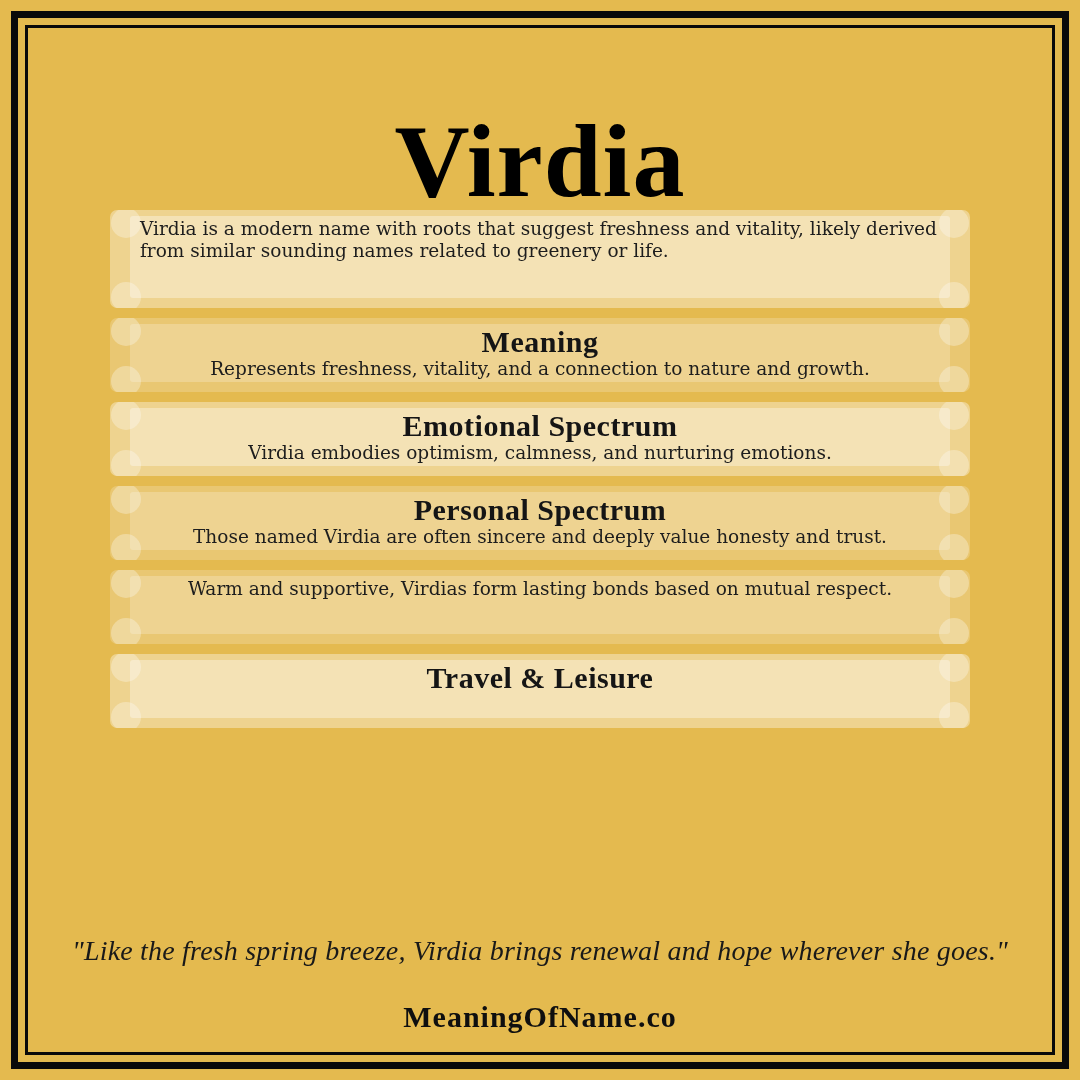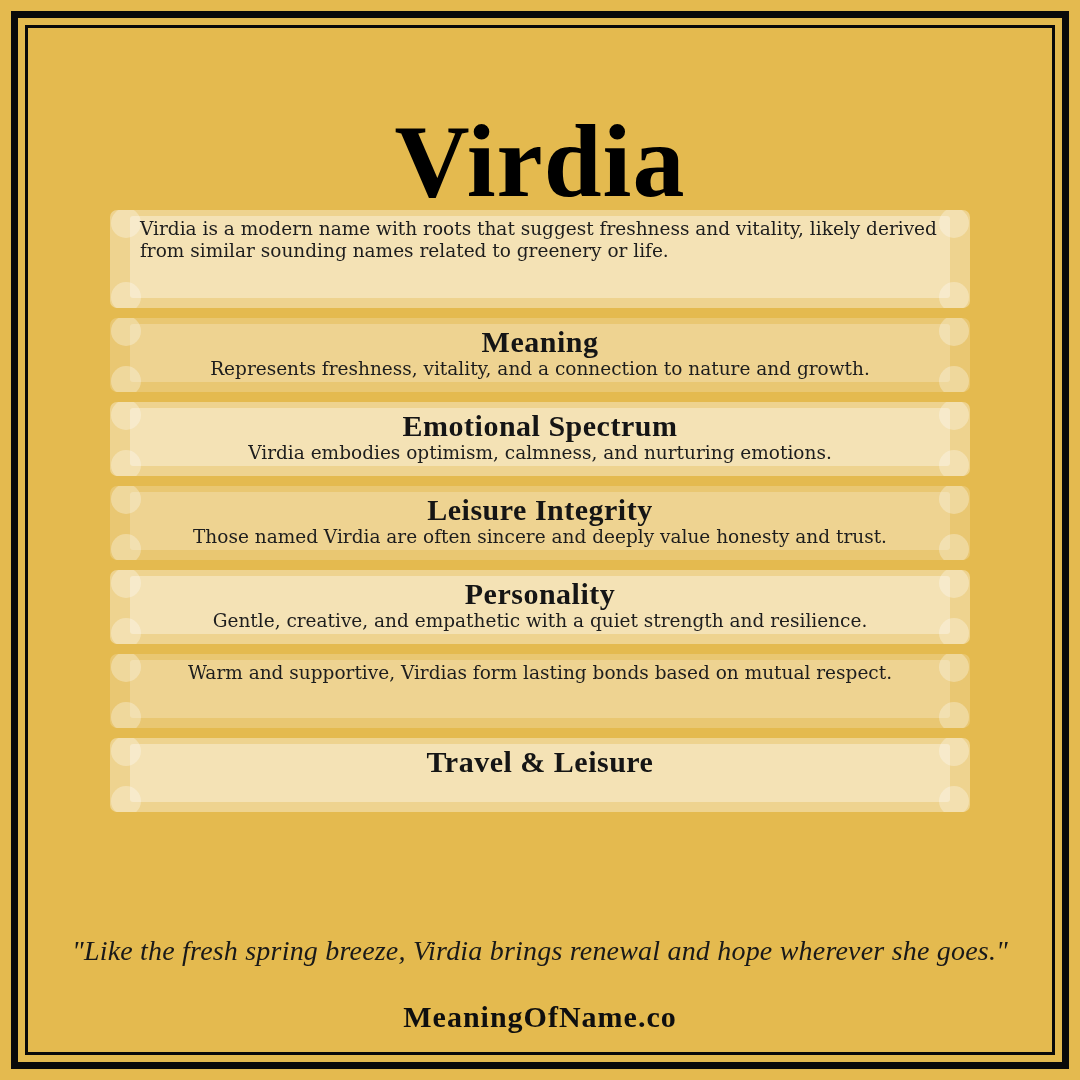--- a/index.html
+++ b/index.html
@@ -113,35 +113,25 @@
       <p class="card-body">Virdia embodies optimism, calmness, and nurturing emotions.</p>
     </div>
   </section>
 
   <section class="card">
     <div class="corner tl"></div>
     <div class="corner bl"></div>
     <div class="corner tr"></div>
     <div class="corner br"></div>
     <div class="card-inner">
-      <h2 class="card-title">Leisure Integrity</h2>
+      <h2 class="card-title">Personal Spectrum</h2>
       <p class="card-body">Those named Virdia are often sincere and deeply value honesty and trust.</p>
     </div>
   </section>
 
-  <section class="card light">
-    <div class="corner tl"></div>
-    <div class="corner bl"></div>
-    <div class="corner tr"></div>
-    <div class="corner br"></div>
-    <div class="card-inner">
-      <h2 class="card-title">Personality</h2>
-      <p class="card-body">Gentle, creative, and empathetic with a quiet strength and resilience.</p>
-    </div>
-  </section>
 
   <section class="card">
     <div class="corner tl"></div>
     <div class="corner bl"></div>
     <div class="corner tr"></div>
     <div class="corner br"></div>
     <div class="card-inner">
       <p class="card-body">Warm and supportive, Virdias form lasting bonds based on mutual respect.</p>
     </div>
   </section>

